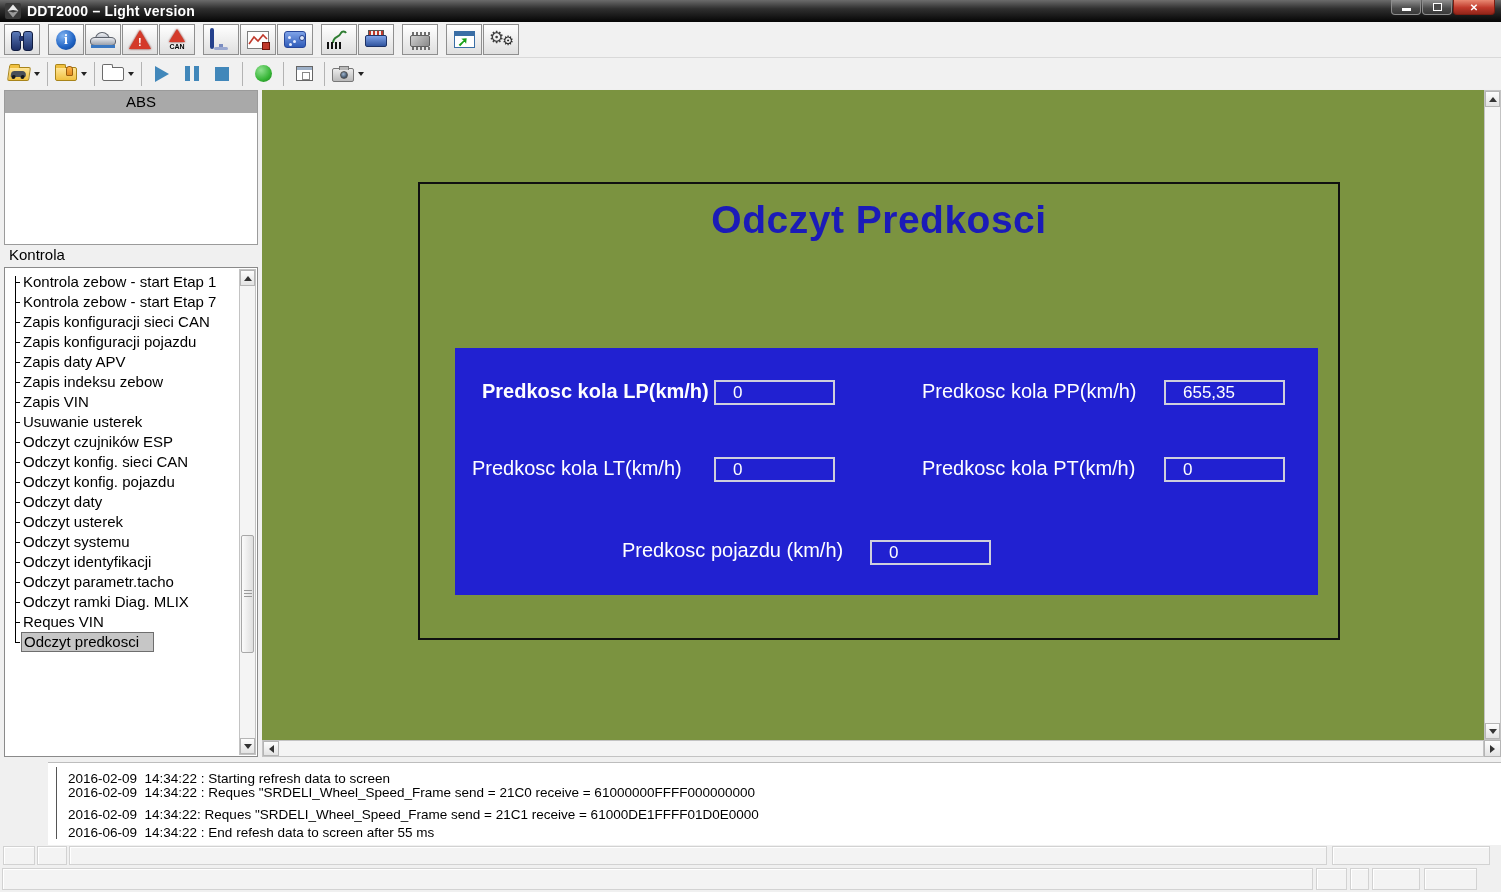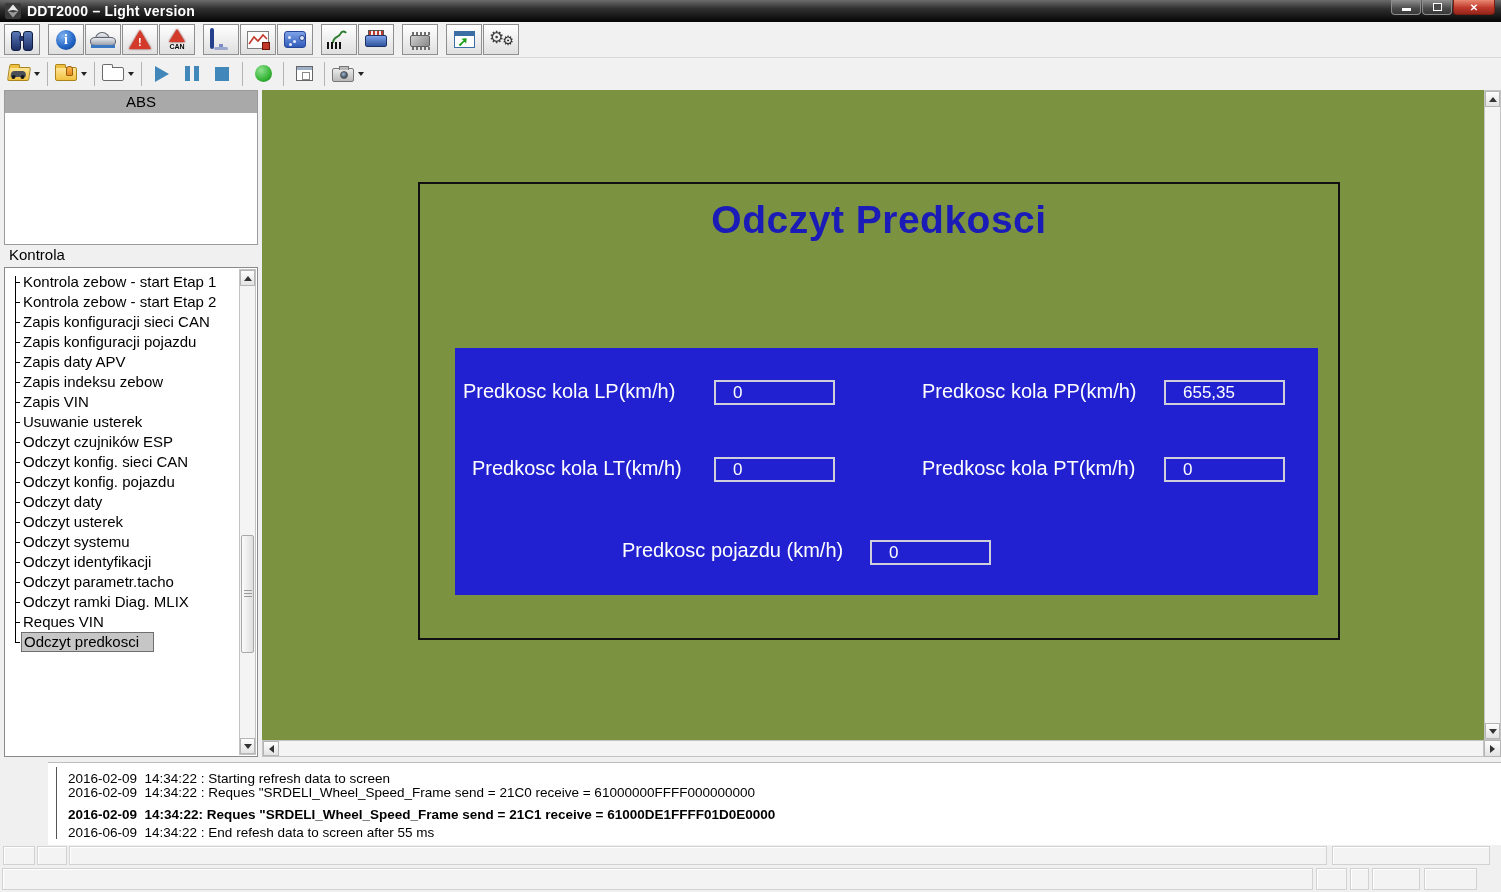--- a/index.html
+++ b/index.html
@@ -148,21 +148,21 @@
 
   
   .workspace { position:absolute; left:262px; top:90px; width:1222px; height:650px; background:var(--workspace,#7b9340); }
   .frame { position:absolute; left:156px; top:92px; width:922px; height:458px; border:2px solid #101010; }
   .panel-title { position:absolute; left:0; top:14px; width:100%; text-align:center;
     font-size:39px; font-weight:bold; color:var(--panel-title,#1b1bb8); letter-spacing:.5px; }
   .bluepanel { position:absolute; left:35px; top:164px; width:863px; height:247px; background:var(--panel,#2121d1); }
   .fld-label { position:absolute; height:24px; line-height:24px; color:#fff; font-size:20px; white-space:nowrap; }
   .valbox { position:absolute; width:121px; height:25px; border:2px solid #cfcfdc; color:#fff;
     font-size:17px; line-height:21px; padding-left:17px; background:var(--panel,#2121d1); }
-  .p-lp-l { left:8px;  top:31px; }  .p-lp-v { left:259px; top:32px; }
+  .p-lp-l { left:27px;  top:31px;font-weight:bold; }  .p-lp-v { left:259px; top:32px; }
   .p-pp-l { left:467px; top:31px; }  .p-pp-v { left:709px; top:32px; }
   .p-lt-l { left:17px;  top:108px; } .p-lt-v { left:259px; top:109px; }
   .p-pt-l { left:467px; top:108px; } .p-pt-v { left:709px; top:109px; }
   .p-pj-l { left:167px; top:190px; } .p-pj-v { left:415px; top:192px; }
 
   .ws-vscroll { left:1484px; top:90px; width:17px; height:650px; }
   .ws-hscroll { position:absolute; left:262px; top:740px; width:1222px; height:17px; background:#f4f4f4; border:1px solid #c3c3c3; }
   .hs-btn { position:absolute; top:0; width:16px; height:100%; background:linear-gradient(180deg,#fdfdfd,#e3e3e3);
     border:1px solid #b5b5b5; display:flex; align-items:center; justify-content:center; }
   .ws-corner { position:absolute; left:1484px; top:740px; width:17px; height:17px; background:linear-gradient(180deg,#fdfdfd,#e3e3e3);
@@ -338,21 +338,21 @@
   </div>
   <div class="screens-label">Kontrola</div>
 
   <div class="screens-list">
     <div class="screens-items">
 
     <div class="screen-item">
         <span class="screen-item-label">Kontrola zebow - start Etap 1</span>
       </div>
         <div class="screen-item">
-        <span class="screen-item-label">Kontrola zebow - start Etap 2</span>
+        <span class="screen-item-label">Kontrola zebow - start Etap 7</span>
       </div>
         <div class="screen-item">
         <span class="screen-item-label">Zapis konfiguracji sieci CAN</span>
       </div>
         <div class="screen-item">
         <span class="screen-item-label">Zapis konfiguracji pojazdu</span>
       </div>
         <div class="screen-item">
         <span class="screen-item-label">Zapis daty APV</span>
       </div>
@@ -444,21 +444,21 @@
       </div>
   </div>
   <div class="ws-corner">
       <span class="tri-right"></span>
     </div>
 
   <div class="log">
     <div class="log-caret"></div>
     <div class="log-line" style="top:8px;">2016-02-09  14:34:22 : Starting refresh data to screen</div>
     <div class="log-line" style="top:22px;">2016-02-09  14:34:22 : Reques "SRDELI_Wheel_Speed_Frame send = 21C0 receive = 61000000FFFF000000000</div>
-    <div class="log-line" style="top:44px;font-weight:bold;">2016-02-09  14:34:22: Reques "SRDELI_Wheel_Speed_Frame send = 21C1 receive = 61000DE1FFFF01D0E0000</div>
+    <div class="log-line" style="top:44px;">2016-02-09  14:34:22: Reques "SRDELI_Wheel_Speed_Frame send = 21C1 receive = 61000DE1FFFF01D0E0000</div>
     <div class="log-line" style="top:62px;">2016-06-09  14:34:22 : End refesh data to screen after 55 ms</div>
     <div class="log-vscroll">
       <div class="sb-btn top" style="height:14px;">
           <span class="tri-up"></span>
         </div>
       <div class="sb-thumb" style="top:30px; height:22px; width:12px;">
           <span class="sb-grip"></span>
         </div>
       <div class="sb-btn bottom" style="height:14px;">
           <span class="tri-down"></span>

